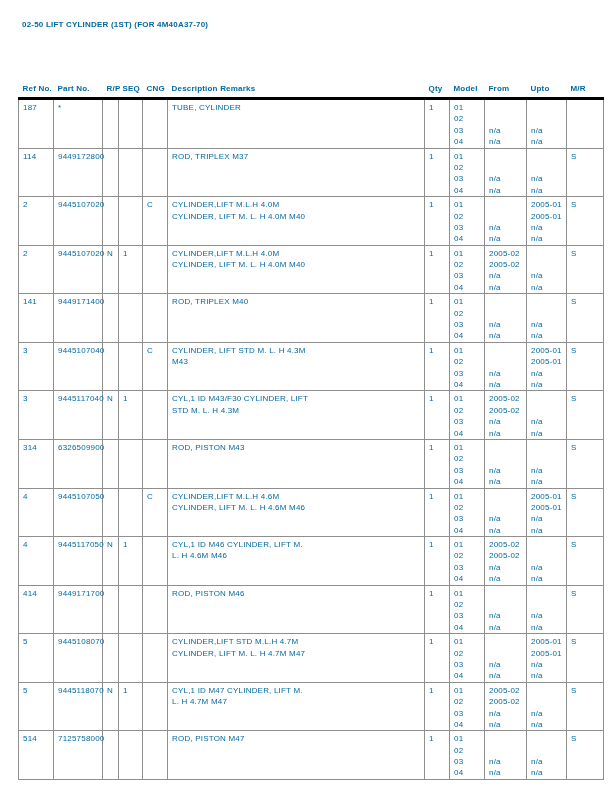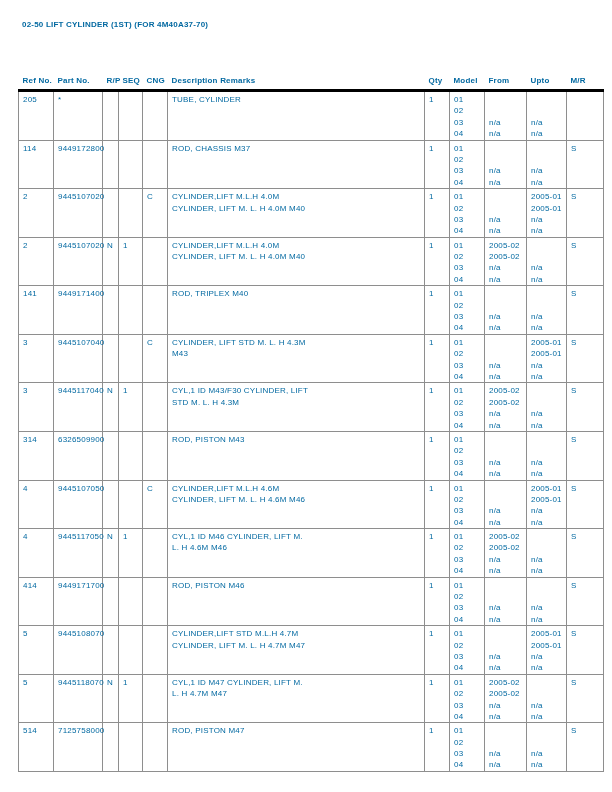--- a/index.html
+++ b/index.html
@@ -26,21 +26,21 @@
     left: 22px;
     top: 40px;
     font-size: 8px;
     font-weight: bold;
     letter-spacing: 0.2px;
     white-space: nowrap;
   }
   table.parts {
     position: absolute;
     left: 18px;
-    top: 76px;
+    top: 84px;
     width: 585px;
     border-collapse: collapse;
     table-layout: fixed;
     font-size: 8px;
     letter-spacing: 0.2px;
   }
   table.parts thead th {
     font-size: 8px;
     font-weight: bold;
     text-align: left;
@@ -101,21 +101,21 @@
         <th>Description Remarks</th>
         <th>Qty</th>
         <th>Model</th>
         <th>From</th>
         <th>Upto</th>
         <th>M/R</th>
       </tr>
     </thead>
     <tbody>
     <tr>
-      <td class="c-ref  single">205</td>
+      <td class="c-ref  single">187</td>
       <td class="c-part single">*</td>
       <td class="c-rp   single"></td>
       <td class="c-seq  single"></td>
       <td class="c-cng  single"></td>
       <td class="c-desc">
             <div class="ln">TUBE, CYLINDER</div>
           </td>
       <td class="c-qty  single">1</td>
       <td class="c-model">
             <div class="ln">01</div>
@@ -138,21 +138,21 @@
       <td class="c-mr   single"></td>
     </tr>
 
     <tr>
       <td class="c-ref  single">114</td>
       <td class="c-part single">9449172800</td>
       <td class="c-rp   single"></td>
       <td class="c-seq  single"></td>
       <td class="c-cng  single"></td>
       <td class="c-desc">
-            <div class="ln">ROD, CHASSIS M37</div>
+            <div class="ln">ROD, TRIPLEX M37</div>
           </td>
       <td class="c-qty  single">1</td>
       <td class="c-model">
             <div class="ln">01</div>
             <div class="ln">02</div>
             <div class="ln">03</div>
             <div class="ln">04</div>
           </td>
       <td class="c-from">
             <div class="ln">&nbsp;</div>

